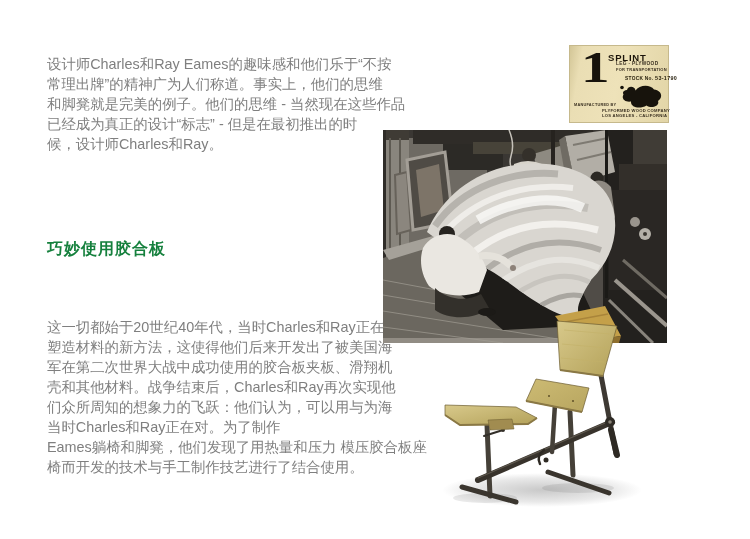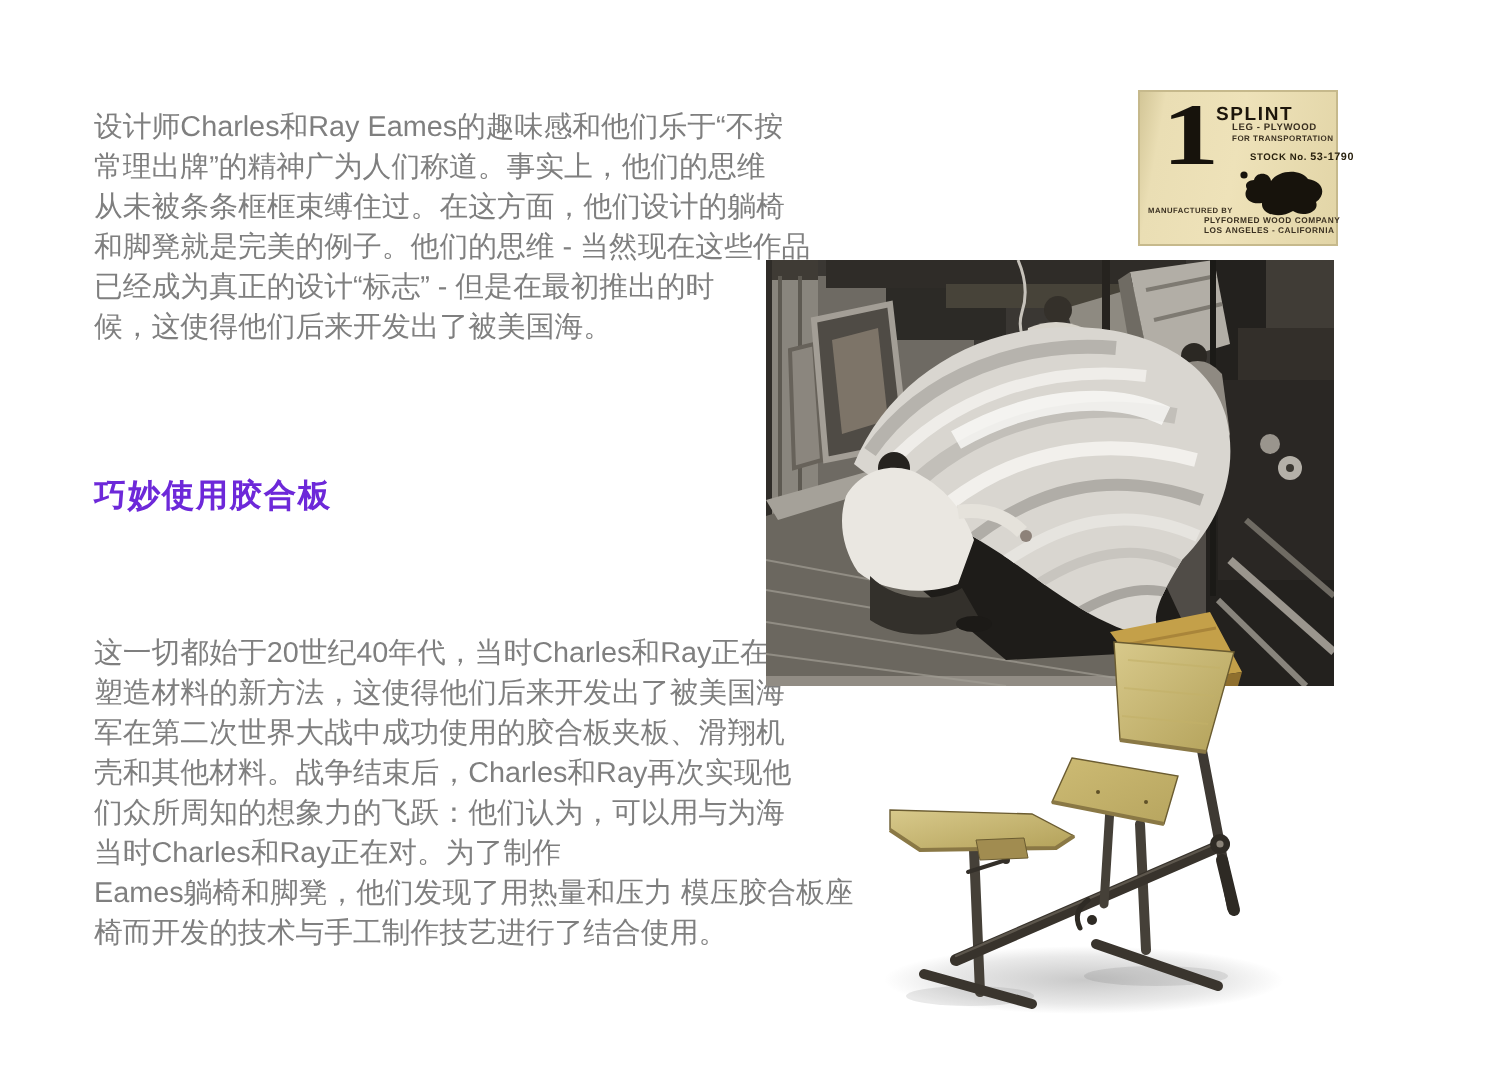--- a/index.html
+++ b/index.html
@@ -2,21 +2,21 @@
 <html><head>
 <meta charset="utf-8">
 <style>
   html,body{margin:0;padding:0;background:#ffffff;}
   .page{position:relative;width:750px;height:539px;background:#ffffff;overflow:hidden;
         font-family:"Liberation Sans","DejaVu Sans",sans-serif;}
   
   .text-block{position:absolute;left:47px;color:#7f7f7f;font-size:14.4px;line-height:20px;}
   .text-block .tline{display:block;white-space:pre;}
   .section-heading{position:absolute;left:47px;top:238px;margin:0;font-size:16px;line-height:22px;
-        font-weight:bold;color:#6d28d9;letter-spacing:1px;}
+        font-weight:bold;color:#15803d;letter-spacing:1px;}
   #para1{top:54px;}
   #para2{top:317px;}
   
   .splint-label{position:absolute;left:569px;top:45px;width:100px;height:78px;
         background:linear-gradient(100deg,#d3c697 0%,#eadeb4 12%,#eee2b9 48%,#e2d5a7 100%);
         border:1px solid #c6b98c;box-sizing:border-box;color:#241d10;}
   .splint-label .num{position:absolute;left:11px;top:1px;font-family:"Liberation Serif","DejaVu Serif",serif;
         font-weight:bold;font-size:44px;line-height:42px;color:#17130c;transform:scaleX(1.3);transform-origin:0 0;}
   .splint-label .title{position:absolute;left:38px;top:6px;font-size:9.5px;font-weight:bold;letter-spacing:.8px;color:#1c150b;}
   .lbl-t{position:absolute;font-size:8px;font-weight:bold;letter-spacing:.5px;white-space:nowrap;
@@ -36,24 +36,23 @@
   svg{display:block;}
 </style>
 </head>
 <body>
 
 <div class="page">
 
   <div class="text-block" id="para1">
     <span class="tline">设计师Charles和Ray Eames的趣味感和他们乐于“不按</span>
     <span class="tline">常理出牌”的精神广为人们称道。事实上，他们的思维</span>
-    <span class="tline">从未被条条框框束缚住过。在这方面，他们设计的躺椅</span>
     <span class="tline">和脚凳就是完美的例子。他们的思维 - 当然现在这些作品</span>
     <span class="tline">已经成为真正的设计“标志” - 但是在最初推出的时</span>
-    <span class="tline">候，这使得他们后来开发出了被美国海。</span>
+    <span class="tline">候，设计师Charles和Ray。</span>
   </div>
 
   <h2 class="section-heading">巧妙使用胶合板</h2>
 
   <div class="text-block" id="para2">
     <span class="tline">这一切都始于20世纪40年代，当时Charles和Ray正在对</span>
     <span class="tline">塑造材料的新方法，这使得他们后来开发出了被美国海</span>
     <span class="tline">军在第二次世界大战中成功使用的胶合板夹板、滑翔机</span>
     <span class="tline">壳和其他材料。战争结束后，Charles和Ray再次实现他</span>
     <span class="tline">们众所周知的想象力的飞跃：他们认为，可以用与为海</span>

